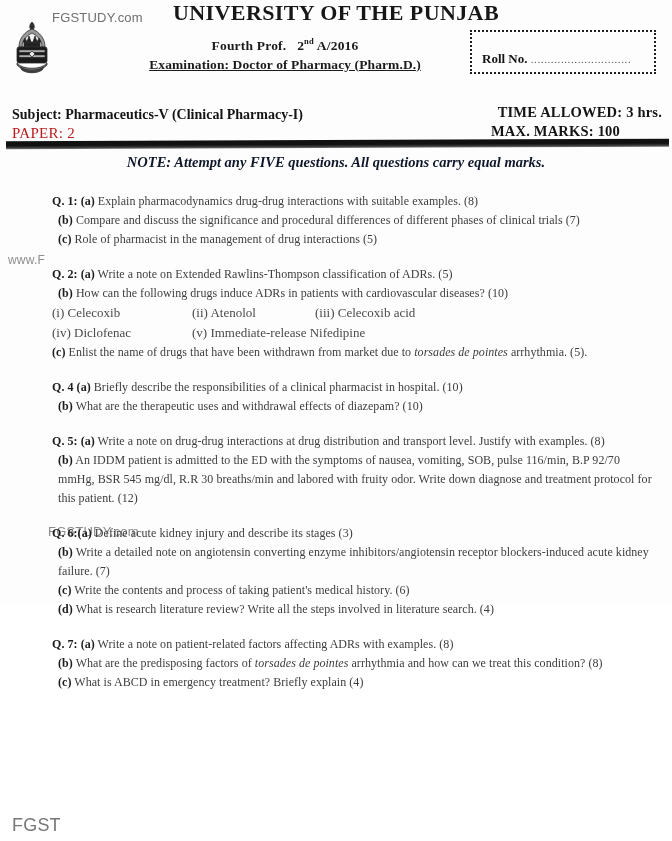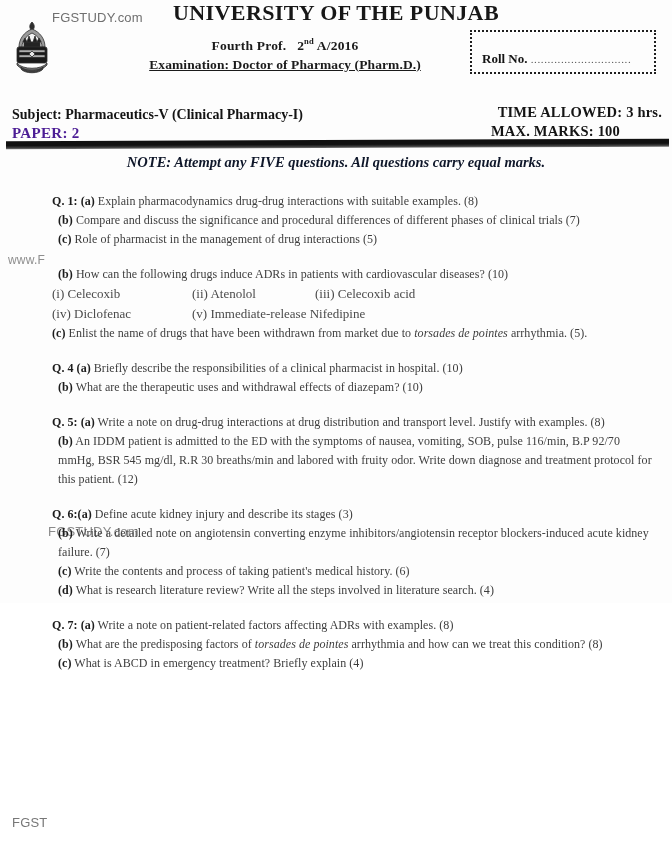--- a/index.html
+++ b/index.html
@@ -97,22 +97,22 @@
     font-size: 14px;
     font-weight: bold;
     color: #141414;
     white-space: nowrap;
   }
   .paper {
     position: absolute;
     left: 12px;
     top: 125px;
     font-size: 15px;
-    font-weight: bold;
-    color: #4c1d95;
+    font-weight: normal;
+    color: #b91c1c;
     letter-spacing: 0.3px;
   }
   .time-allowed {
     position: absolute;
     right: 10px;
     top: 104px;
     font-size: 14.5px;
     font-weight: bold;
     color: #141414;
     white-space: nowrap;
@@ -188,21 +188,21 @@
   .wm {
     position: absolute;
     font-family: "Liberation Sans", "DejaVu Sans", sans-serif;
     color: #8e8e8e;
     white-space: nowrap;
     letter-spacing: 0.2px;
   }
   .wm-top    { left: 52px;  top: 10px;  font-size: 13px; color: #6f6f6f; }
   .wm-mid    { left: 8px;   top: 253px; font-size: 12px; }
   .wm-q5     { left: 48px;  top: 524px; font-size: 13px; color: #8a8a8a; }
-  .wm-bottom { left: 12px;  top: 815px; font-size: 13px; color: #777; }
+  .wm-bottom { left: 12px;  top: 815px; font-size: 18px; color: #777; }
 </style>
 </head>
 <body>
 
 <div class="page">
 
   <div class="wm wm-top">FGSTUDY.com</div>
 
   <div class="crest">
     <svg viewBox="0 0 44 56" width="44" height="56" aria-hidden="true">
@@ -253,20 +253,21 @@
   <div class="wm wm-q5">FGSTUDY.com</div>
   <div class="wm wm-bottom">FGST</div>
 
   <div class="body" id="question-body">
       <div class="qblock">
         <div class="qline"><b>Q. 1: (a)</b> Explain pharmacodynamics drug-drug interactions with suitable examples. (8)</div>
         <div class="qline indent1"><b>(b)</b> Compare and discuss the significance and procedural differences of different phases of clinical trials (7)</div>
         <div class="qline indent1"><b>(c)</b> Role of pharmacist in the management of drug interactions (5)</div>
       </div>
       <div class="qblock">
+        <div class="qline"><b>Q. 2: (a)</b> Write a note on Extended Rawlins-Thompson classification of ADRs. (5)</div>
         <div class="qline indent1"><b>(b)</b> How can the following drugs induce ADRs in patients with cardiovascular diseases? (10)</div>
         <div class="opt-row">
           <span class="opt c1">(i) Celecoxib</span>
           <span class="opt c2">(ii) Atenolol</span>
           <span class="opt c3">(iii) Celecoxib acid</span>
         </div>
         <div class="opt-row">
           <span class="opt c1">(iv) Diclofenac</span>
           <span class="opt c2">(v) Immediate-release Nifedipine</span>
         </div>

